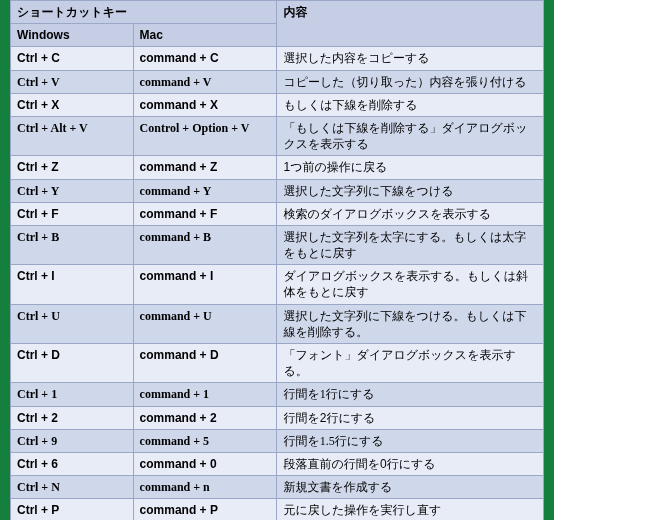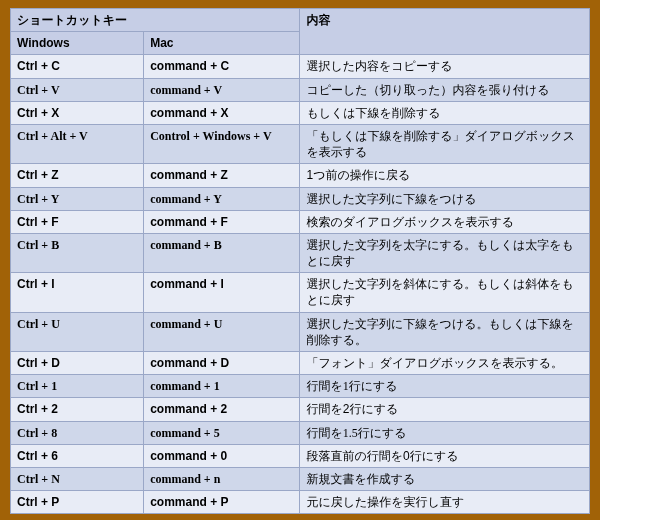--- a/index.html
+++ b/index.html
@@ -1,25 +1,25 @@
 <!DOCTYPE html>
 <html><head>
 <meta charset="utf-8">
 <style>
   html, body {
     margin: 0;
     padding: 0;
     background: #ffffff;
   }
   .page {
-    width: 600px;
+    width: 554px;
     height: 520px;
     box-sizing: border-box;
-    padding: 8px 10px 10px 10px;
-    background: #a16207;
+    padding: 0 10px 10px 10px;
+    background: #15803d;
     font-family: "Hiragino Sans", "Meiryo", "MS PGothic", Arial, sans-serif;
   }
   table.shortcut {
     width: 100%;
     border-collapse: collapse;
     table-layout: fixed;
     font-size: 12px;
     color: #000000;
   }
   table.shortcut col.c-win  { width: 23%; }
@@ -82,21 +82,21 @@
       <td class="mac">command + V</td>
       <td class="desc">コピーした（切り取った）内容を張り付ける</td>
     </tr>
     <tr class="band-a">
       <td class="win">Ctrl + X</td>
       <td class="mac">command + X</td>
       <td class="desc">もしくは下線を削除する</td>
     </tr>
     <tr class="band-b">
       <td class="win">Ctrl + Alt + V</td>
-      <td class="mac">Control + Windows + V</td>
+      <td class="mac">Control + Option + V</td>
       <td class="desc">「もしくは下線を削除する」ダイアログボックスを表示する</td>
     </tr>
     <tr class="band-a">
       <td class="win">Ctrl + Z</td>
       <td class="mac">command + Z</td>
       <td class="desc">1つ前の操作に戻る</td>
     </tr>
     <tr class="band-b">
       <td class="win">Ctrl + Y</td>
       <td class="mac">command + Y</td>
@@ -108,21 +108,21 @@
       <td class="desc">検索のダイアログボックスを表示する</td>
     </tr>
     <tr class="band-b">
       <td class="win">Ctrl + B</td>
       <td class="mac">command + B</td>
       <td class="desc">選択した文字列を太字にする。もしくは太字をもとに戻す</td>
     </tr>
     <tr class="band-a">
       <td class="win">Ctrl + I</td>
       <td class="mac">command + I</td>
-      <td class="desc">選択した文字列を斜体にする。もしくは斜体をもとに戻す</td>
+      <td class="desc">ダイアログボックスを表示する。もしくは斜体をもとに戻す</td>
     </tr>
     <tr class="band-b">
       <td class="win">Ctrl + U</td>
       <td class="mac">command + U</td>
       <td class="desc">選択した文字列に下線をつける。もしくは下線を削除する。</td>
     </tr>
     <tr class="band-a">
       <td class="win">Ctrl + D</td>
       <td class="mac">command + D</td>
       <td class="desc">「フォント」ダイアログボックスを表示する。</td>
@@ -131,21 +131,21 @@
       <td class="win">Ctrl + 1</td>
       <td class="mac">command + 1</td>
       <td class="desc">行間を1行にする</td>
     </tr>
     <tr class="band-a">
       <td class="win">Ctrl + 2</td>
       <td class="mac">command + 2</td>
       <td class="desc">行間を2行にする</td>
     </tr>
     <tr class="band-b">
-      <td class="win">Ctrl + 8</td>
+      <td class="win">Ctrl + 9</td>
       <td class="mac">command + 5</td>
       <td class="desc">行間を1.5行にする</td>
     </tr>
     <tr class="band-a">
       <td class="win">Ctrl + 6</td>
       <td class="mac">command + 0</td>
       <td class="desc">段落直前の行間を0行にする</td>
     </tr>
     <tr class="band-b">
       <td class="win">Ctrl + N</td>

